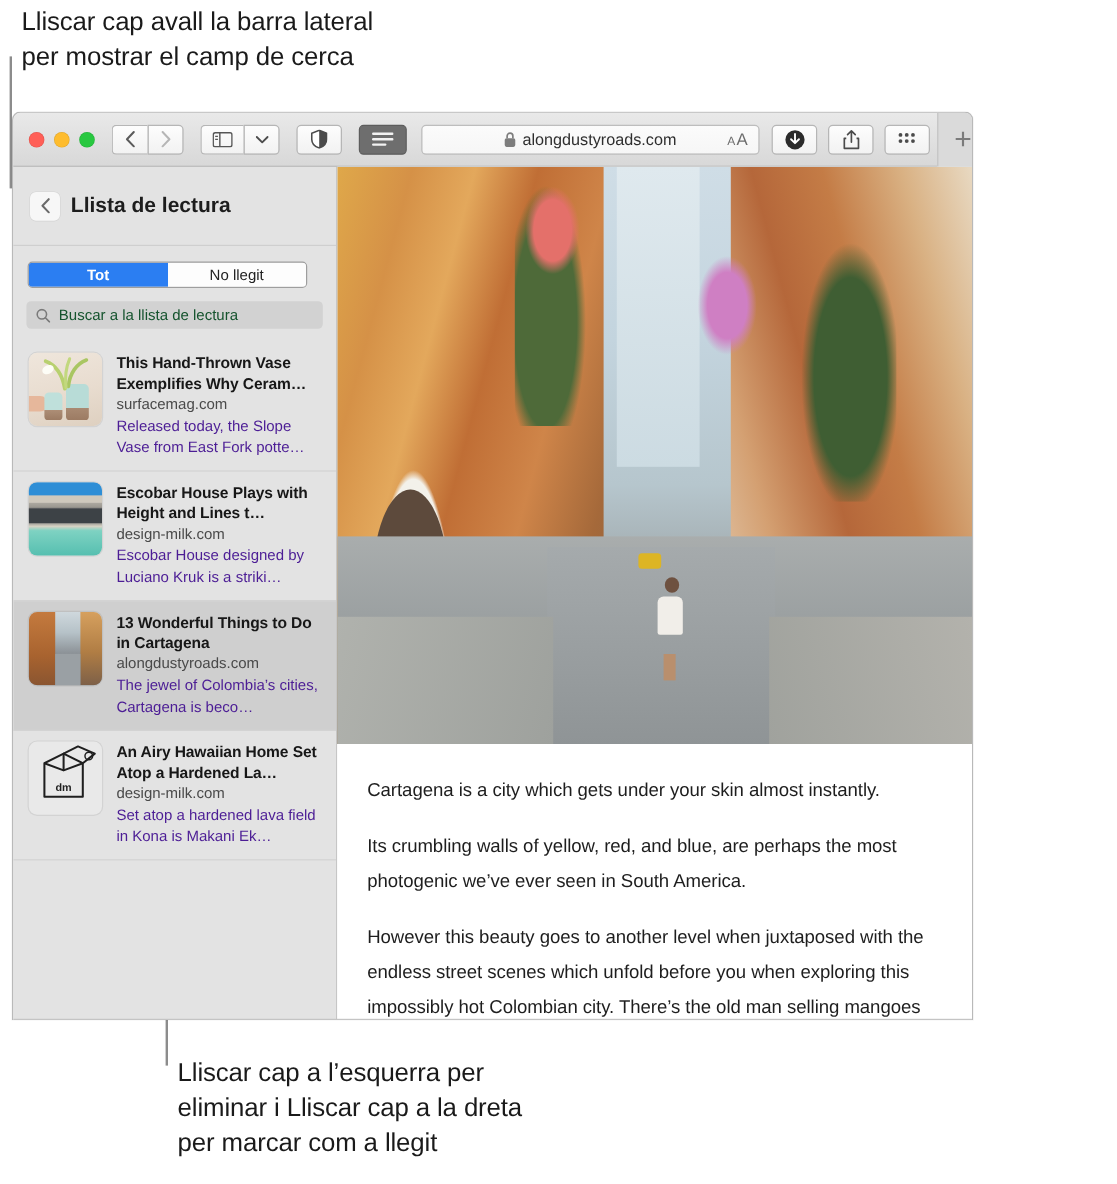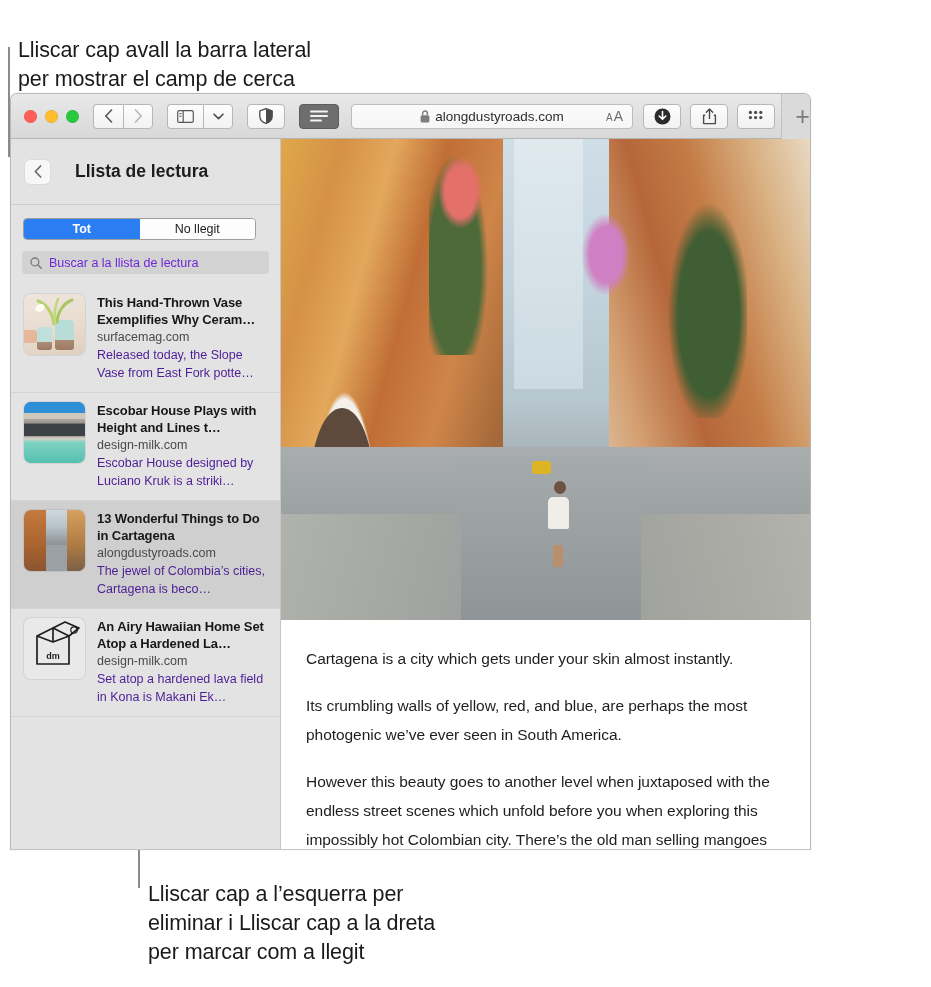--- a/index.html
+++ b/index.html
@@ -13,21 +13,21 @@
 
   
   .callout {
     position: absolute;
     color: #1a1a1a;
     font-size: 21.5px;
     line-height: 29px;
     white-space: pre-line;
     letter-spacing: -0.1px;
   }
-  #callout-top { left: 18px; top: 4px; margin-top: 32px; }
+  #callout-top { left: 18px; top: 4px; }
   #callout-bottom { left: 148px; top: 880px; }
   .leader {
     position: absolute;
     width: 2px;
     background: #8c8c8c;
   }
   #leader-top { left: 8px; top: 47px; height: 110px; }
   #leader-bottom { left: 138px; top: 728px; height: 160px; }
 
   
@@ -114,21 +114,21 @@
   .body { display: flex; height: 712px; }
 
   .sidebar {
     width: 270px;
     background: #e3e3e3;
     border-right: 1px solid #c6c6c6;
     display: flex; flex-direction: column;
   }
   .sb-header {
     height: 66px;
-    display: flex; align-items: center; gap: 25px;
+    display: flex; align-items: center; gap: 9px;
     padding-left: 14px;
     border-bottom: 1px solid #cfcfcf;
   }
   .back-chip {
     width: 25px; height: 24px;
     background: #f7f7f7;
     border-radius: 5px;
     display: flex; align-items: center; justify-content: center;
     color: #636363;
     box-shadow: 0 0 0 0.5px rgba(0,0,0,0.07);
@@ -146,21 +146,21 @@
   .seg.on { background: #2b7ef2; color: #fff; font-weight: bold; }
   .seg.off { background: #fdfdfd; color: #222; }
 
   .searchwrap { padding: 11px 11px 0 11px; }
   .searchfield {
     height: 23px; border-radius: 4px;
     background: #d2d2d2;
     display: flex; align-items: center; gap: 7px;
     padding: 0 8px;
   }
-  .searchfield .ph { font-size: 12.5px; color: #6d28d9; text-align: center; }
+  .searchfield .ph { font-size: 12.5px; color: #14532d; text-align: center; }
 
   .list { margin-top: 11px; flex: 1; overflow: hidden; }
   .item {
     display: flex; gap: 12px;
     padding: 9px 12px 10px 13px;
     border-bottom: 1px solid #d3d3d3;
   }
   .item.selected { background: #cfcfcf; }
   .thumb {
     width: 61px; height: 61px; min-width: 61px;

